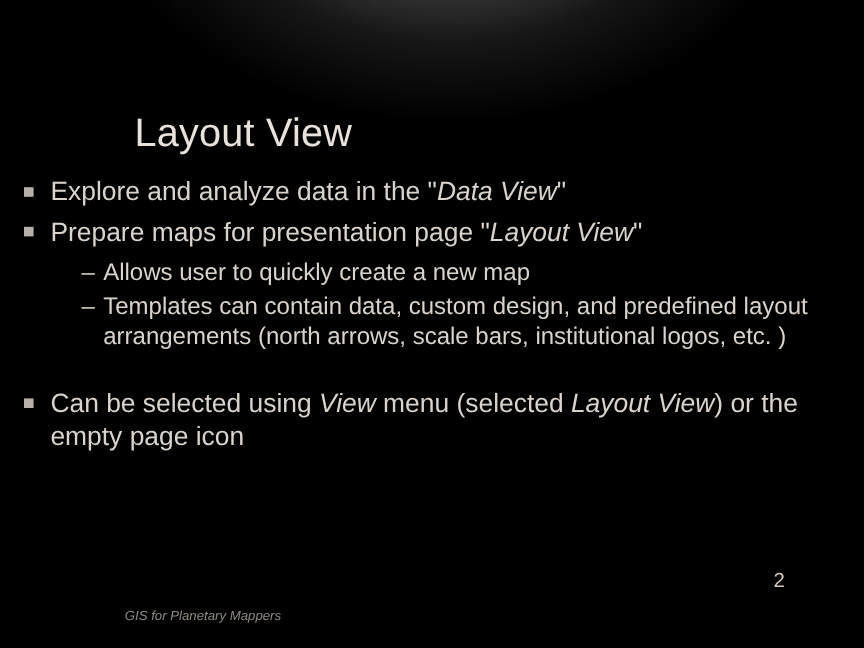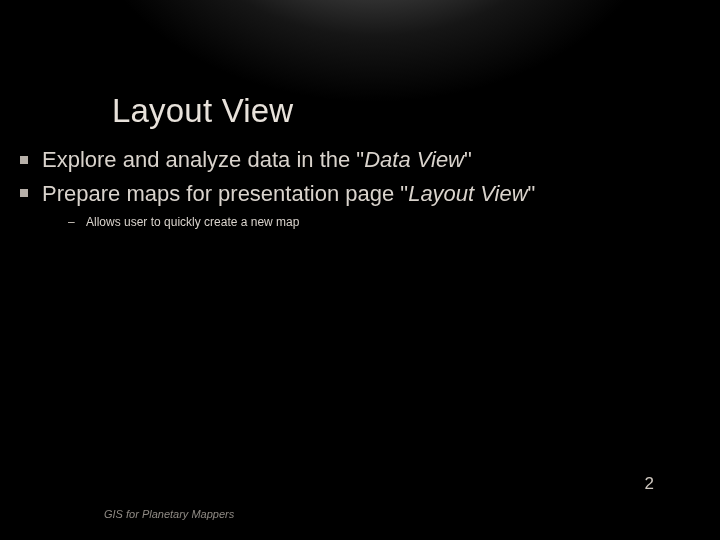--- a/index.html
+++ b/index.html
@@ -59,21 +59,21 @@
     left: 2px;
     top: 0.45em;
     width: 8px;
     height: 8px;
     background: #b7b0a9;
   }
   ul.inner {
     list-style: none;
     margin: 8px 0 12px 0;
     padding: 0 0 0 26px;
-    font-size: 12px;
+    font-size: 20px;
   }
   ul.inner > li {
     position: relative;
     padding-left: 18px;
     margin-bottom: 4px;
   }
   ul.inner > li::before {
     content: "\2013";
     position: absolute;
     left: 0;
@@ -111,22 +111,30 @@
     <ul class="outer">
       <li>
         <span>Explore and analyze data in the "</span><i>Data View</i><span>"</span>
       </li>
       <li>
         <span>Prepare maps for presentation page "</span><i>Layout View</i><span>"</span>
         <ul class="inner">
           <li>
             <span>Allows user to quickly create a new map</span>
           </li>
+          <li>
+            <span>Templates can contain data, custom design, and predefined layout arrangements (north arrows, scale bars, institutional logos, etc. )</span>
+          </li>
         </ul>
       </li>
     </ul>
     <div class="gap"></div>
+    <ul class="outer">
+      <li>
+        <span>Can be selected using </span><i>View</i><span> menu (selected </span><i>Layout View</i><span>) or the empty page icon</span>
+      </li>
+    </ul>
   </div>
 
   <div class="footer">GIS for Planetary Mappers</div>
   <div class="pagenum">2</div>
 
 </div>
 
 </body></html>

